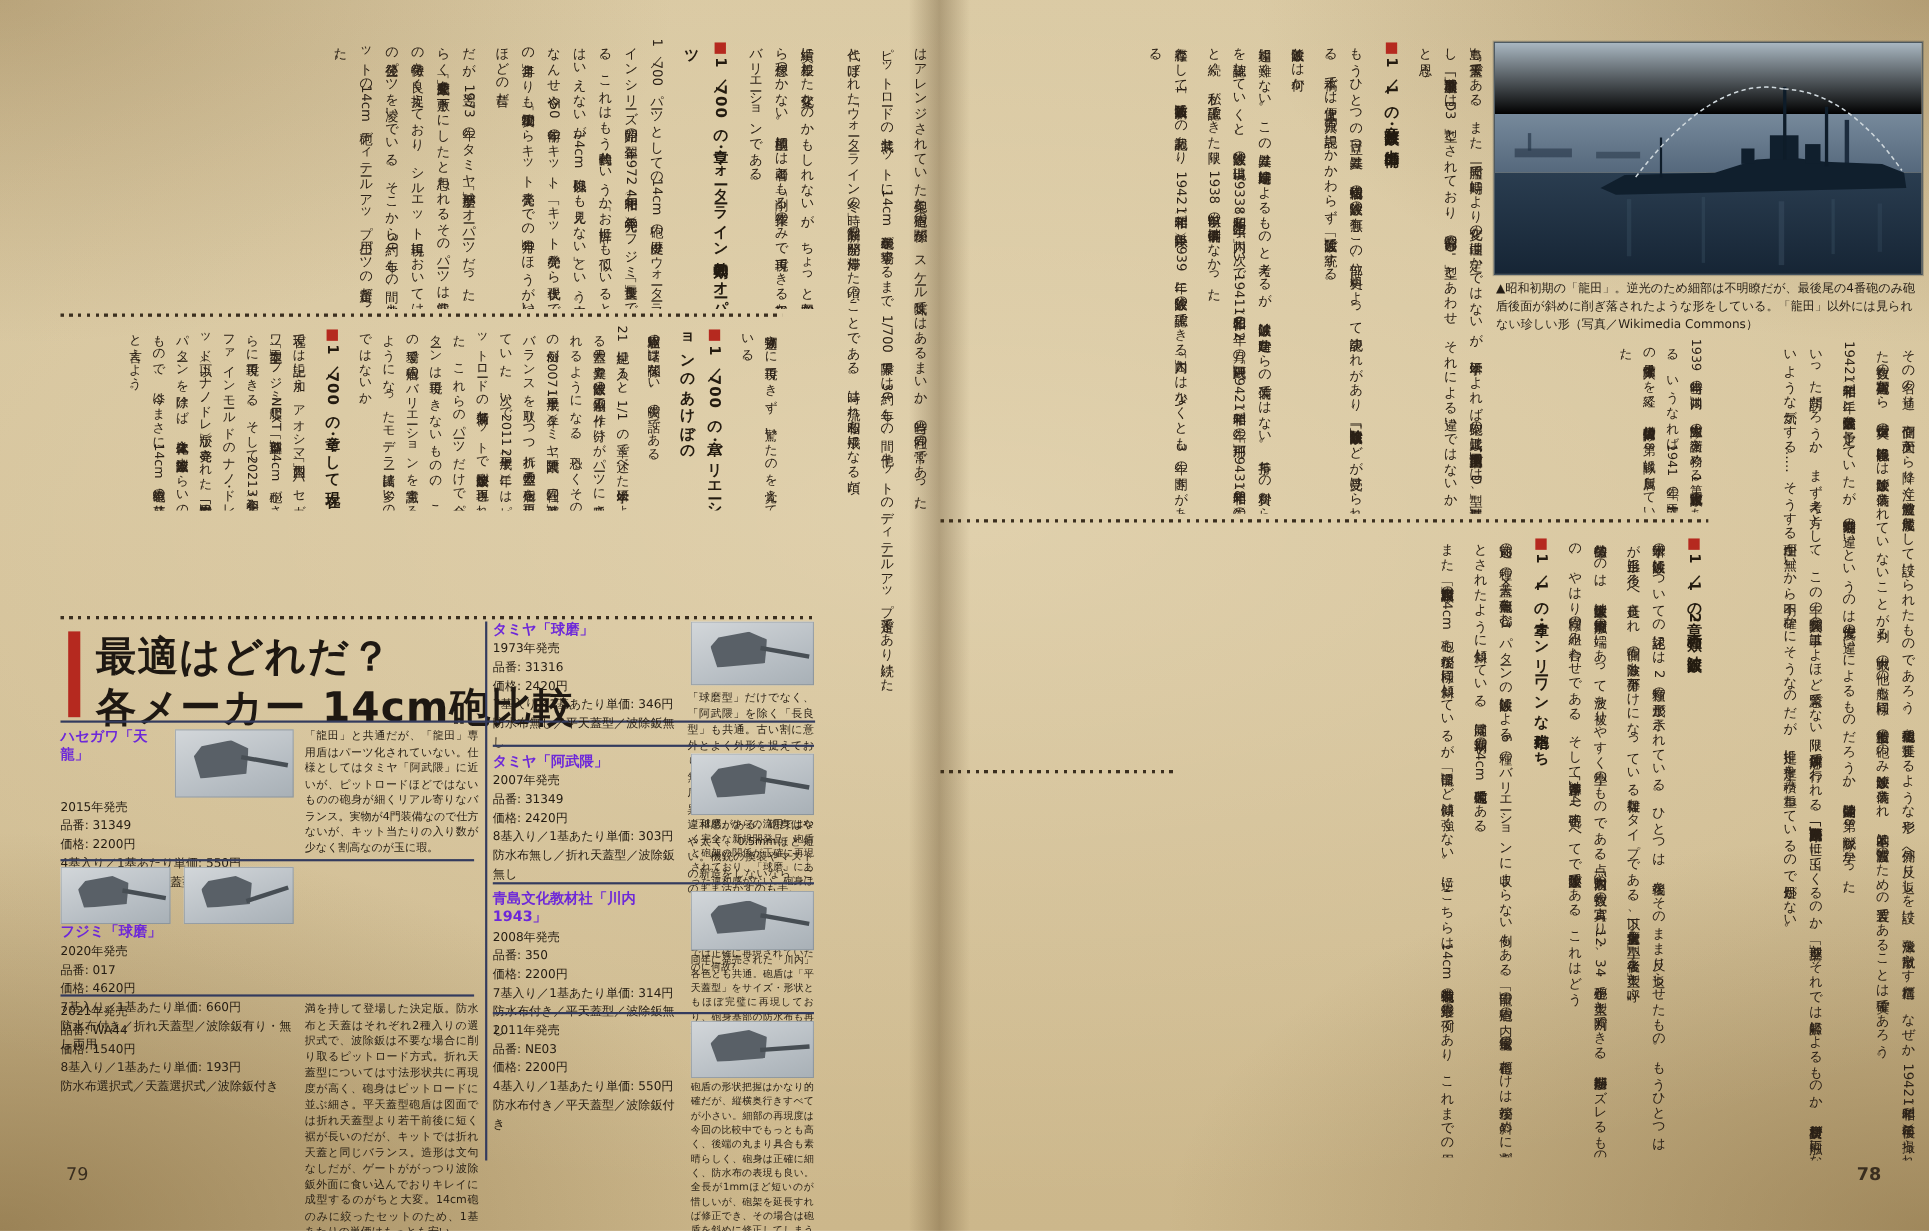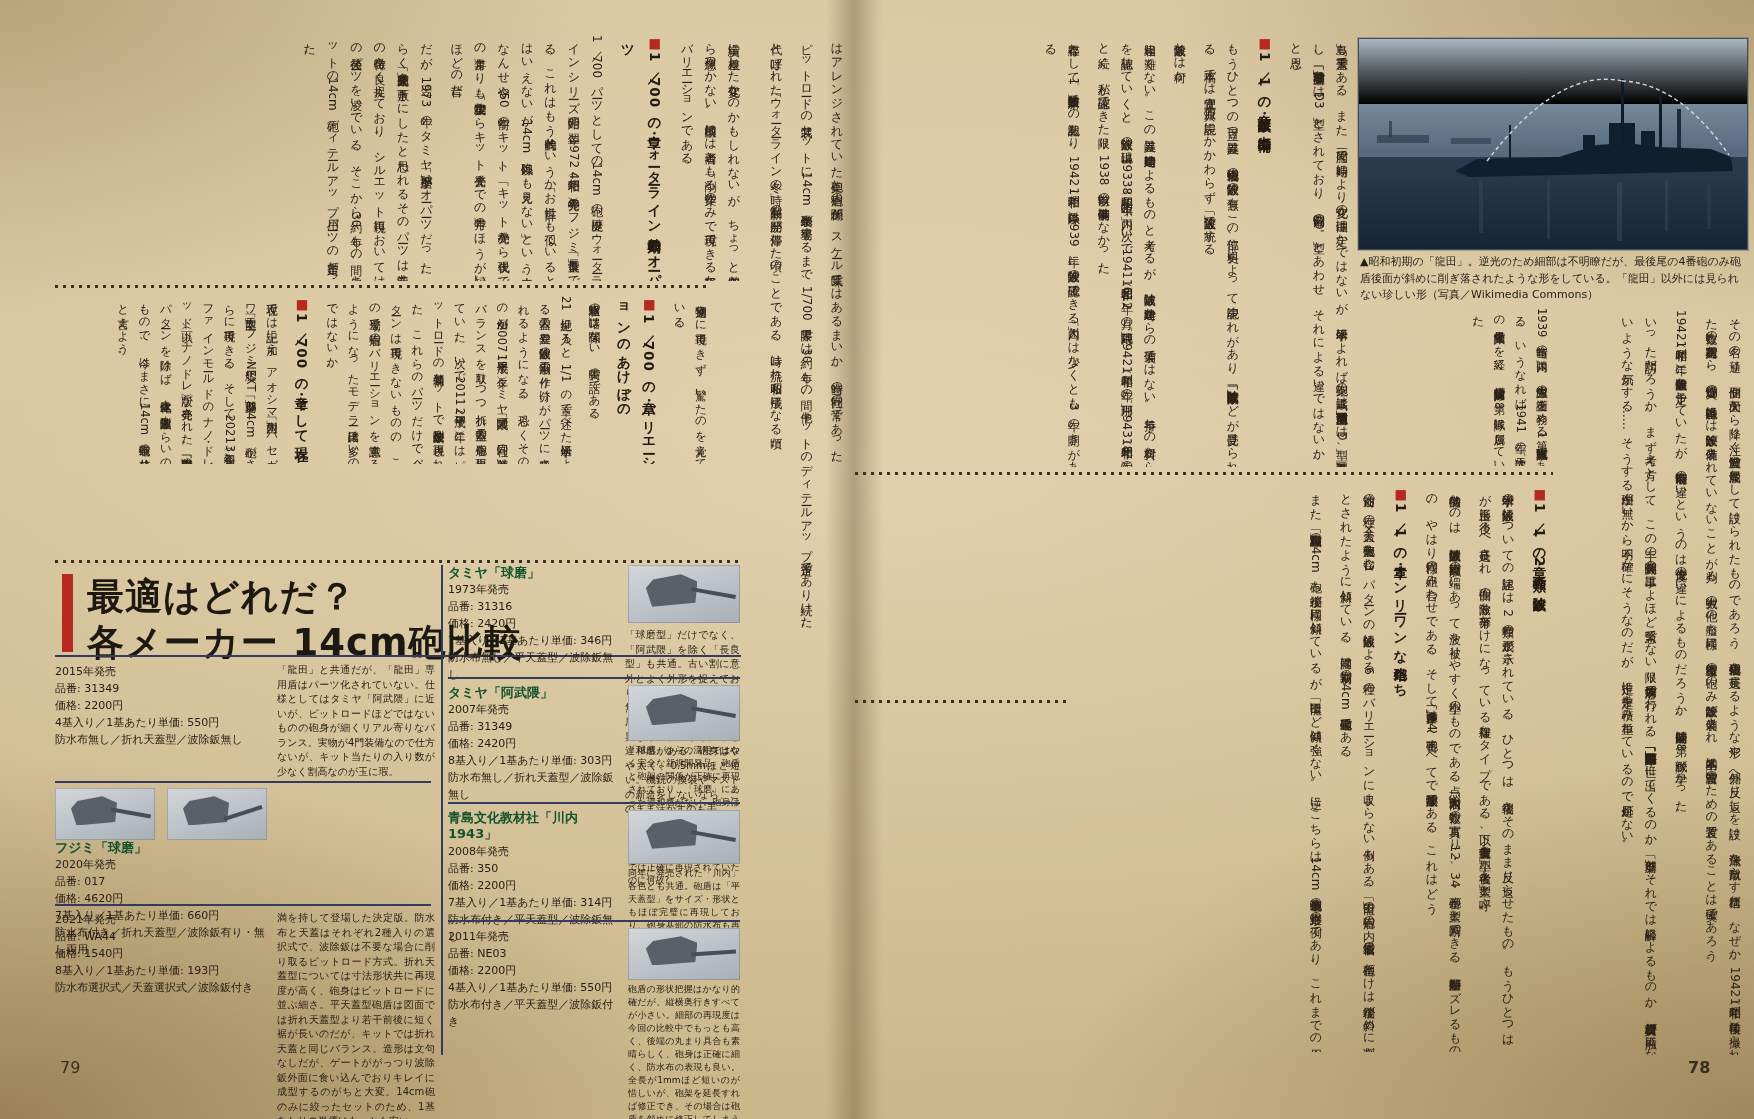--- a/index.html
+++ b/index.html
@@ -26,21 +26,21 @@
   .navyrule{background:#333b5e;}
   .pagenum{font-size:16px;color:#3a2e1f;}
   
   .shipphoto{border:1px solid #41505c;box-shadow:0 0 0 1px rgba(30,40,50,.25);}
   .caption{font-size:11px;line-height:1.5;color:#241d15;}
   
   .cmp-title{display:flex;gap:14px;align-items:stretch;}
   .cmp-bar{width:11px;background:#b5291f;}
   .cmp-title-text{font-size:37px;font-weight:600;color:#1e1812;line-height:1.25;letter-spacing:1px;}
   .entry{display:flex;gap:10px;}
-  .maker{color:#14532d;font-weight:bold;font-size:13px;line-height:1.25;}
+  .maker{color:#6d28d9;font-weight:bold;font-size:13px;line-height:1.25;}
   .sline{font-size:11px;line-height:1.55;color:#241c12;}
   .edesc{flex:1;font-size:10px;line-height:1.45;text-align:justify;color:#241c12;}
   .pphoto{position:relative;overflow:hidden;
     background:linear-gradient(160deg,#d3d7da,#b4bbc1 70%,#a8b0b6);
     box-shadow:inset 0 0 0 1px rgba(90,100,110,.35);}
   .turret{position:absolute;left:16%;top:16%;width:46%;height:56%;background:#596067;
     clip-path:polygon(14% 16%,68% 0,100% 22%,96% 88%,12% 100%,0 42%);}
   .barrel{position:absolute;left:56%;top:44%;width:40%;height:4px;background:#474e54;transform:rotate(10deg);}
   .erow{display:flex;justify-content:space-between;gap:6px;}
 </style>
@@ -159,20 +159,27 @@
     <div>最適はどれだ？</div>
     <div>各メーカー 14cm砲比較</div>
   </div>
 </div>
 
 <div class="abs navyrule" style="left:55px;top:655px;width:686px;height:2px;"></div>
 <div class="abs navyrule" style="left:441px;top:565px;width:2px;height:490px;"></div>
 
 <div class="abs entry" style="left:55px;top:663px;width:380px;height:112px;">
   <div style="width:212px;">
+    <div class="erow">
+      <div class="maker" style="width:94px;">ハセガワ「天龍」</div>
+      <div class="pphoto" style="width:108px;height:62px;">
+          <div class="turret"></div>
+          <div class="barrel"></div>
+        </div>
+    </div>
     <div class="sline">2015年発売</div>
     <div class="sline">品番: 31349</div>
     <div class="sline">価格: 2200円</div>
     <div class="sline">4基入り／1基あたり単価: 550円</div>
     <div class="sline">防水布無し／折れ天蓋型／波除鈑無し</div>
   </div>
   <div class="edesc">「龍田」と共通だが、「龍田」専用盾はパーツ化されていない。仕様としてはタミヤ「阿武隈」に近いが、ピットロードほどではないものの砲身が細くリアル寄りなバランス。実物が4門装備なので仕方ないが、キット当たりの入り数が少なく割高なのが玉に瑕。</div>
 </div>
 <div class="abs navyrule" style="left:55px;top:781px;width:376px;height:1.5px;"></div>
 

